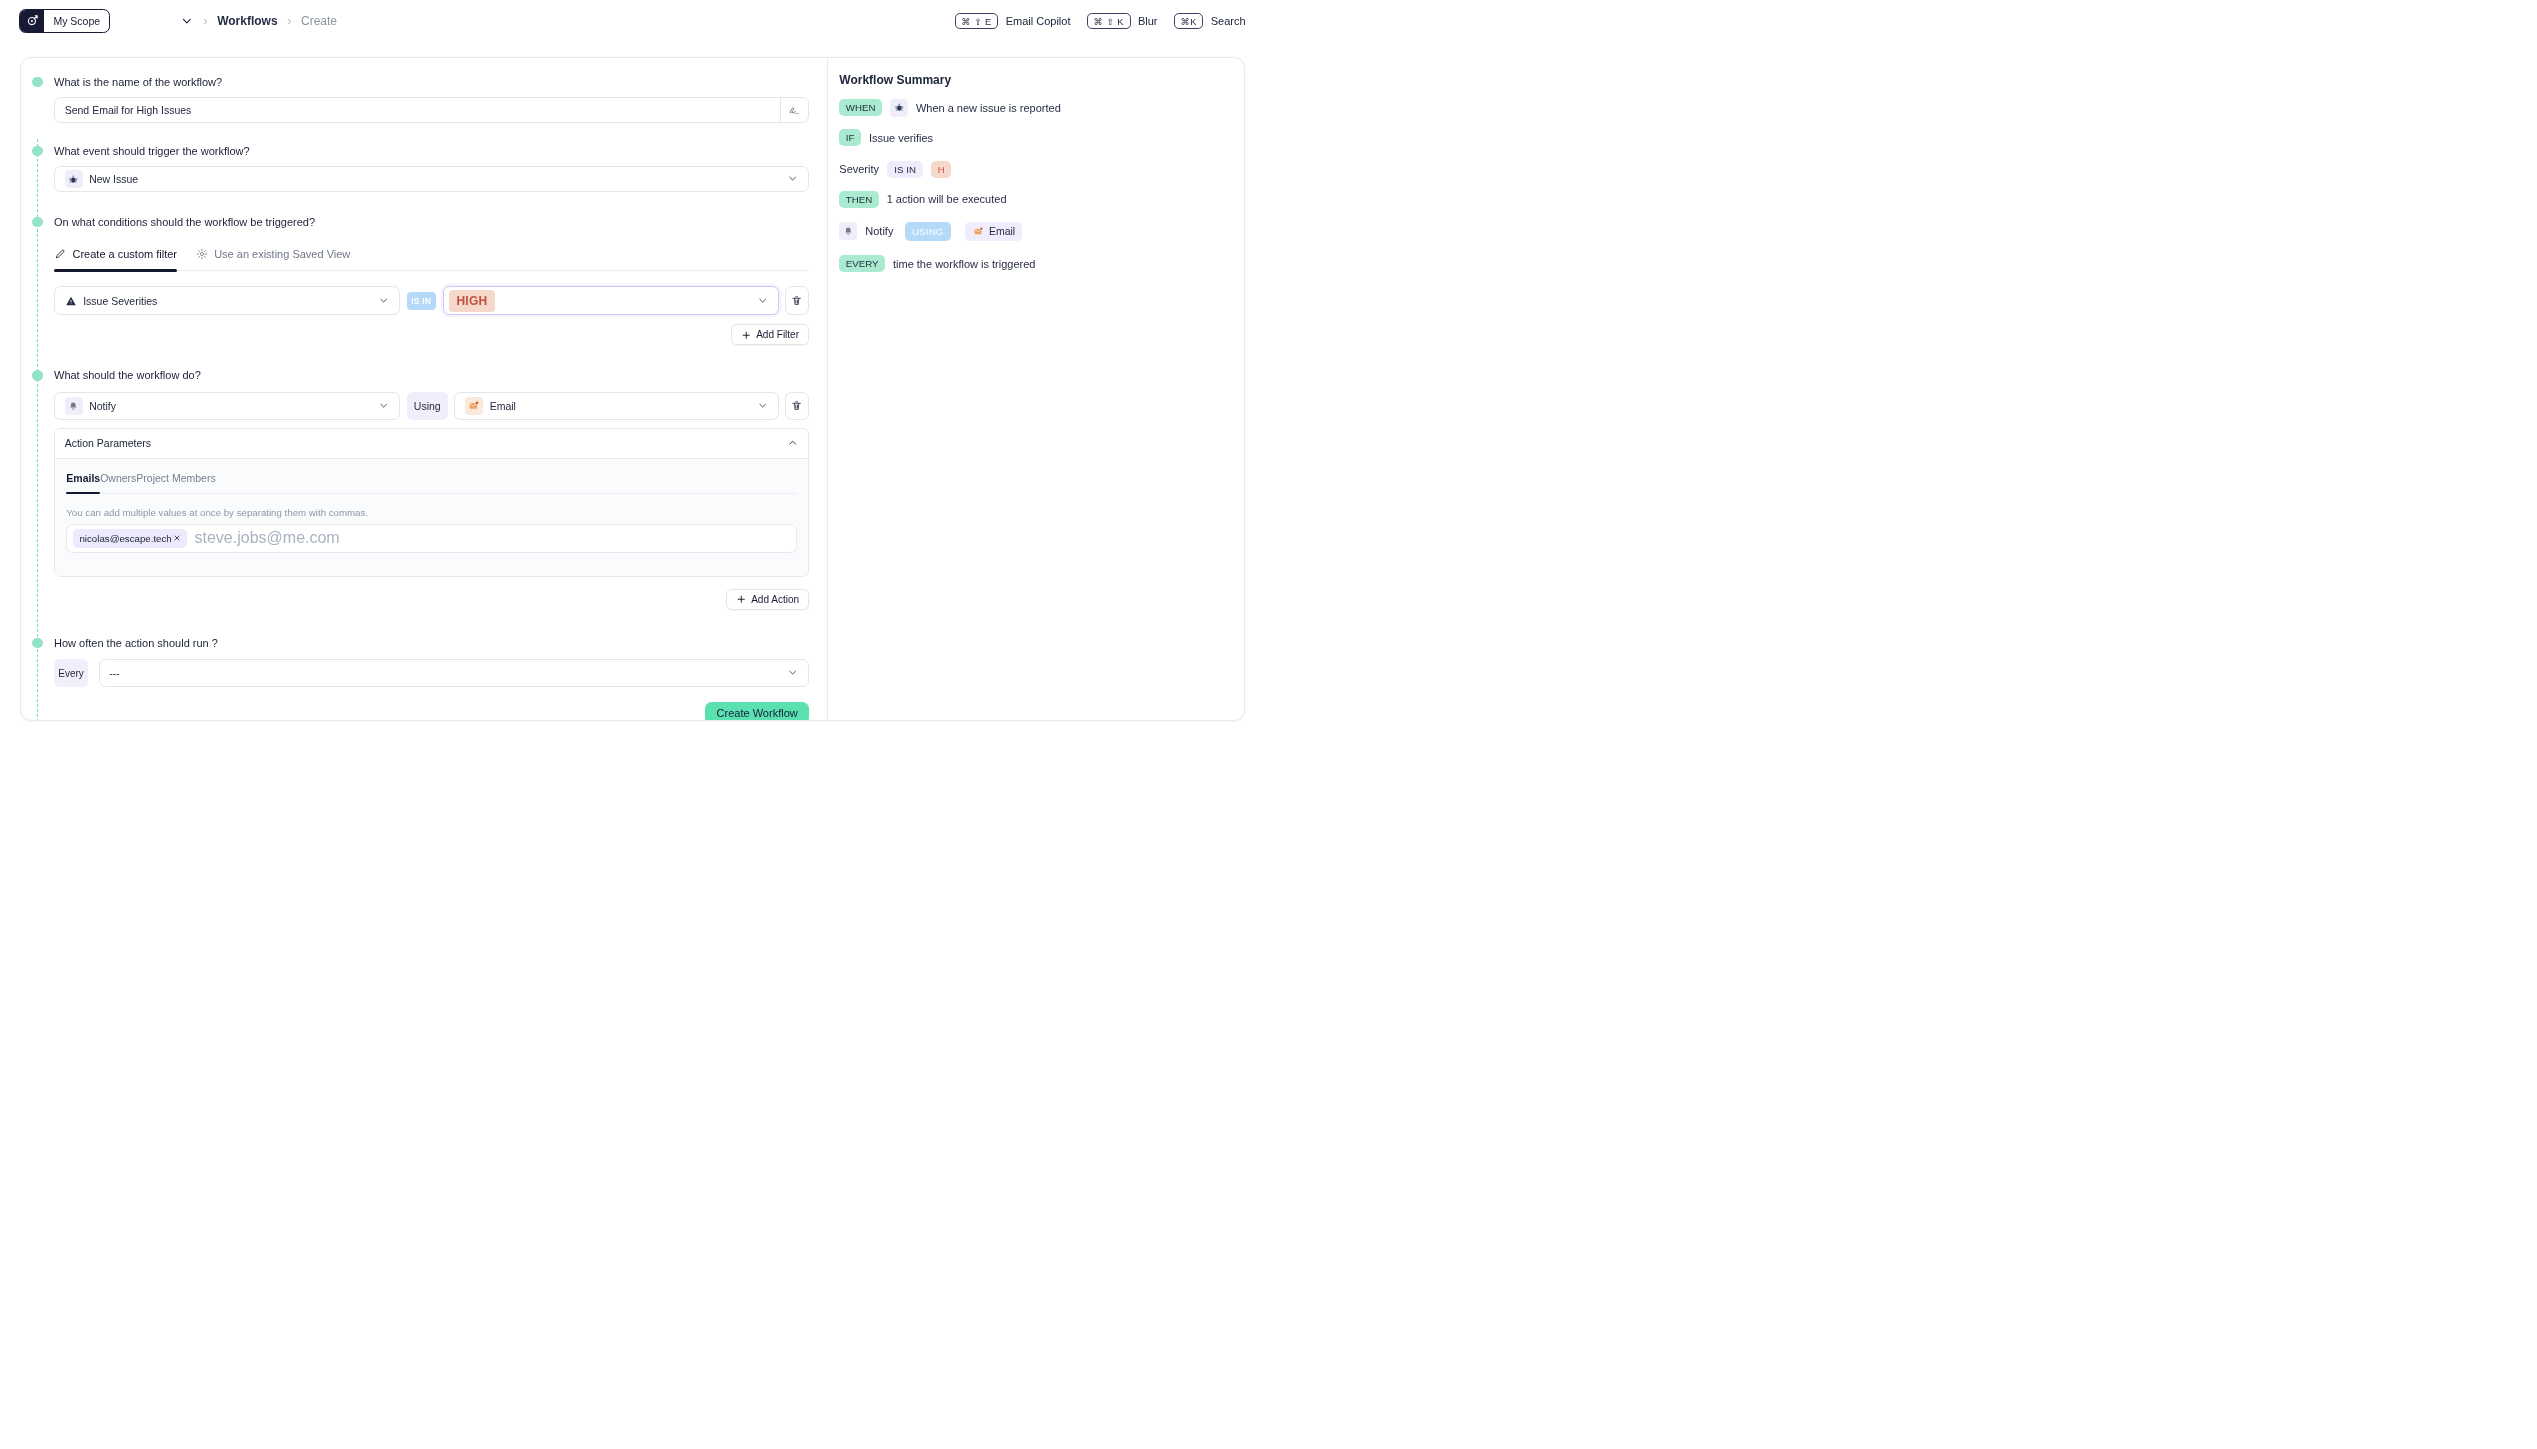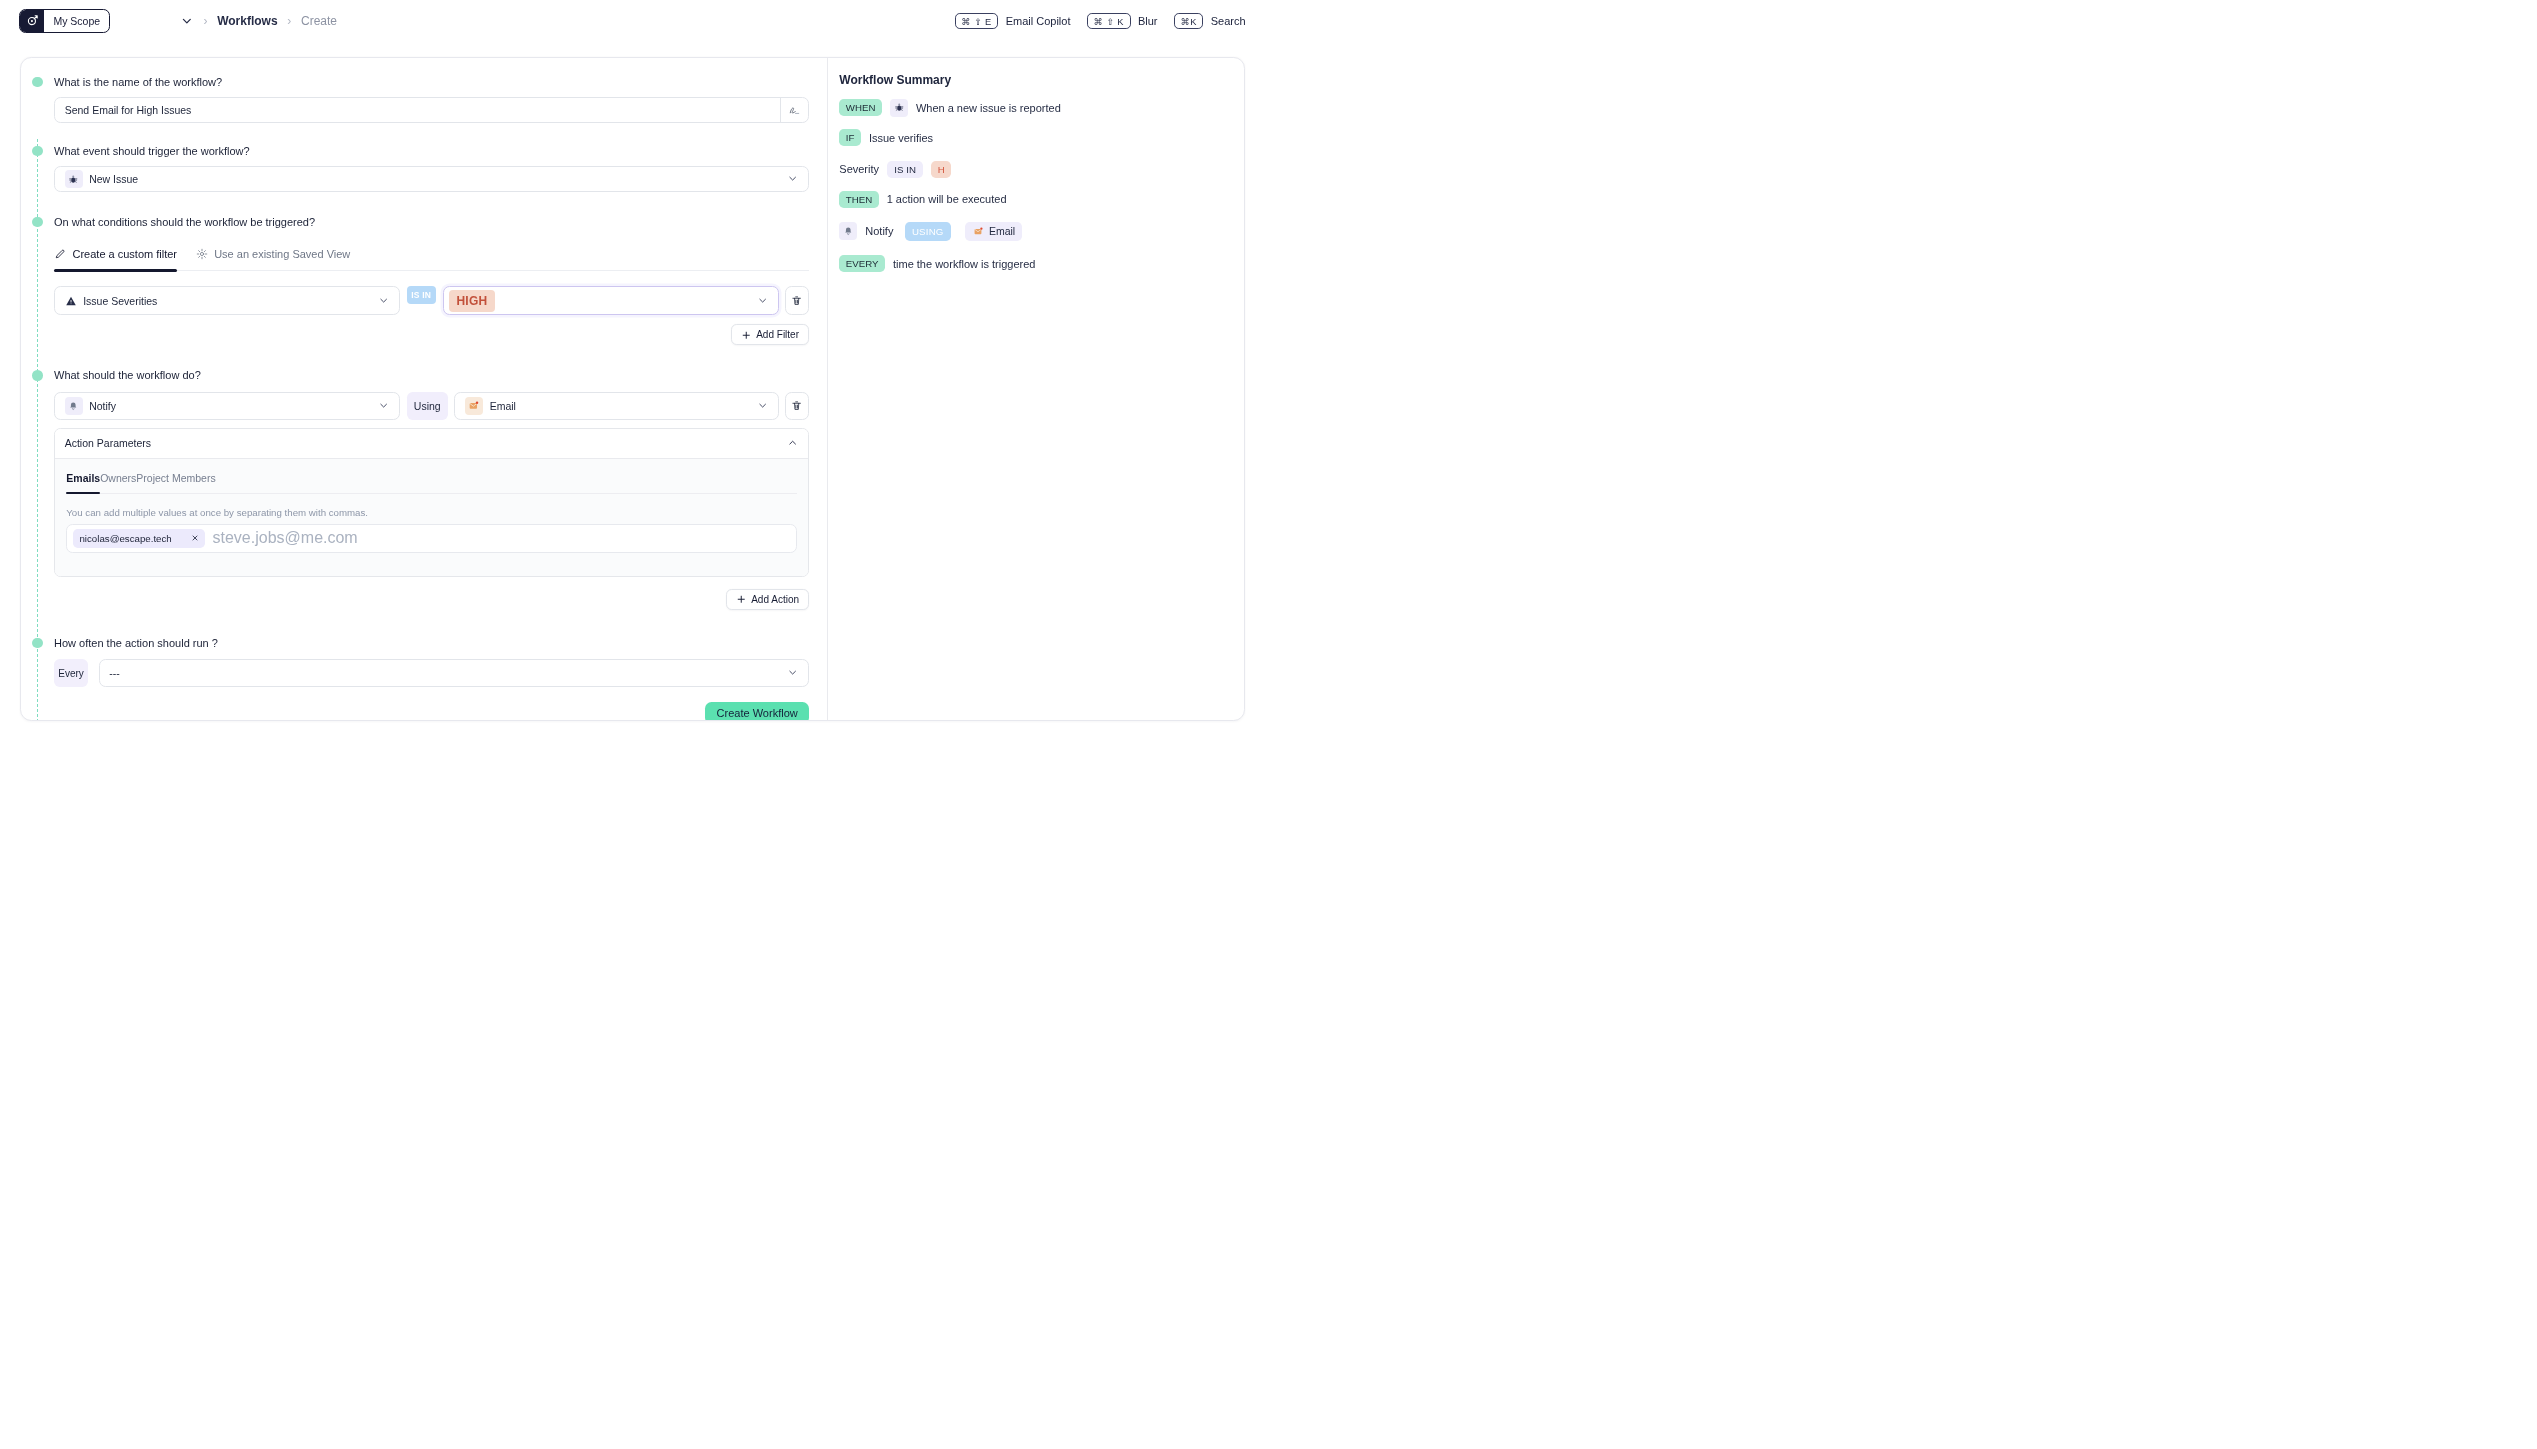--- a/index.html
+++ b/index.html
@@ -40,21 +40,21 @@
   .chip-lav { background:#efedfa; }
   .chip-org { background:#f8e9da; }
   .trigger-select { margin-top:8px; }
 
   .tabs { margin-top:24px; }
   .tabrow { display:flex; gap:18.6px; border-bottom:0.8px solid #eceef2; }
   .tab { position:relative; display:flex; align-items:center; gap:6.5px; padding:5.7px 0 9.7px 0; font-size:11px; color:#6f7787; cursor:pointer; }
   .tab.active { color:#14182e; font-weight:400; }
   .tab.active::after { content:""; position:absolute; left:0; right:0; bottom:-1.6px; height:2.4px; background:#14182e; border-radius:1.6px; }
 
-  .filter-row { margin-top:15.4px; display:flex; align-items:flex-start; gap:6.5px; }
+  .filter-row { margin-top:15.4px; display:flex; align-items:center; gap:6.5px; }
   .f-field { width:346px; height:29px; }
   .op-badge { height:18px; padding:0 4.8px; display:flex; align-items:center; background:#b5d9f8; color:#fff; border-radius:4px; font-size:8.5px; font-weight:600; letter-spacing:0.2px; flex:0 0 auto; }
   .f-values { flex:1; height:29px; border:1.2px solid #cdc6f0; box-shadow:0 0 0 2.4px rgba(130,115,240,.08); padding:0 9.7px 0 5.7px; }
   .val-chip { background:#f6d8ca; color:#c2503a; font-size:12px; font-weight:600; padding:4px 7.3px; border-radius:4px; letter-spacing:0.2px; }
   .sq-btn { width:24px; border:0.8px solid #e2e5ea; border-radius:6.5px; background:#fff; display:flex; align-items:center; justify-content:center; color:#1d2439; cursor:pointer; flex:0 0 auto; }
   .h36 { height:29px; } .h34 { height:27.5px; }
 
   .add-btn { margin-top:9px; margin-left:auto; height:21px; display:flex; align-items:center; gap:4.8px; border:0.8px solid #e2e5ea; border-radius:5.7px; background:#fff; padding:0 9px; font-size:10px; font-weight:500; color:#171c33; cursor:pointer; width:max-content; box-shadow:0 0.8px 1.6px rgba(20,25,60,.04); }
 
   .action-row { margin-top:9.7px; display:flex; align-items:center; gap:6.5px; }
@@ -66,21 +66,21 @@
   .params-head { height:29px; display:flex; align-items:center; padding:0 9.7px; background:#fff; cursor:pointer; }
   .params-head .t { font-size:10.5px; font-weight:500; color:#1b2136; }
   .params-head .chev { margin-left:auto; color:#272d47; display:flex; }
   .params-body { background:#fafbfc; border-top:0.8px solid #e9eaee; padding:11.3px 11.3px 22.6px 11.3px; }
   .ptabs { display:flex; border-bottom:0.8px solid #ededf1; }
   .ptab { position:relative; padding:1.6px 0 9px 0; font-size:10.5px; color:#767e8f; cursor:pointer; }
   .ptab.active { color:#14182e; font-weight:600; }
   .ptab.active::after { content:""; position:absolute; left:0; right:0; bottom:-1.6px; height:2.4px; background:#14182e; border-radius:1.6px; }
   .hint { margin-top:13.7px; font-size:9.7px; color:#8d96a8; }
   .chips-input { margin-top:5.7px; height:29px; background:#fff; border:0.8px solid #e7e9ee; border-radius:6.5px; display:flex; align-items:center; padding:0 5.7px; }
-  .email-chip { display:flex; align-items:center; gap:19px; background:#eceafc; border-radius:4.8px; height:18.6px; padding:0 6.5px; font-size:9.7px; color:#1c2136; }
+  .email-chip { display:flex; align-items:center; gap:1px; background:#eceafc; border-radius:4.8px; height:18.6px; padding:0 6.5px; font-size:9.7px; color:#1c2136; }
   .email-chip .x { display:flex; cursor:pointer; color:#1c2136; }
   .chips-input input { flex:1; border:none; outline:none; margin-left:7.3px; font-size:16px; color:#1d2439; font-family:Liberation Sans, sans-serif; background:transparent; }
   .chips-input input::placeholder { color:#aab2c0; }
 
   .freq-row { margin-top:9px; display:flex; align-items:center; gap:10.5px; }
   .every-chip { width:34px; height:28px; display:flex; align-items:center; justify-content:center; background:#f2effc; border-radius:5.7px; font-size:10px; color:#1d2439; flex:0 0 auto; }
   .freq-select { flex:1; height:28px; }
   .mt34 { margin-top:27.5px; }
   .submit-btn { margin:14.5px 0 0 auto; display:block; height:22.6px; padding:0 11.3px; background:#5be0b0; border:none; border-radius:6.5px; font-size:11px; font-weight:500; color:#14213a; cursor:pointer; font-family:inherit; width:max-content; }
 

